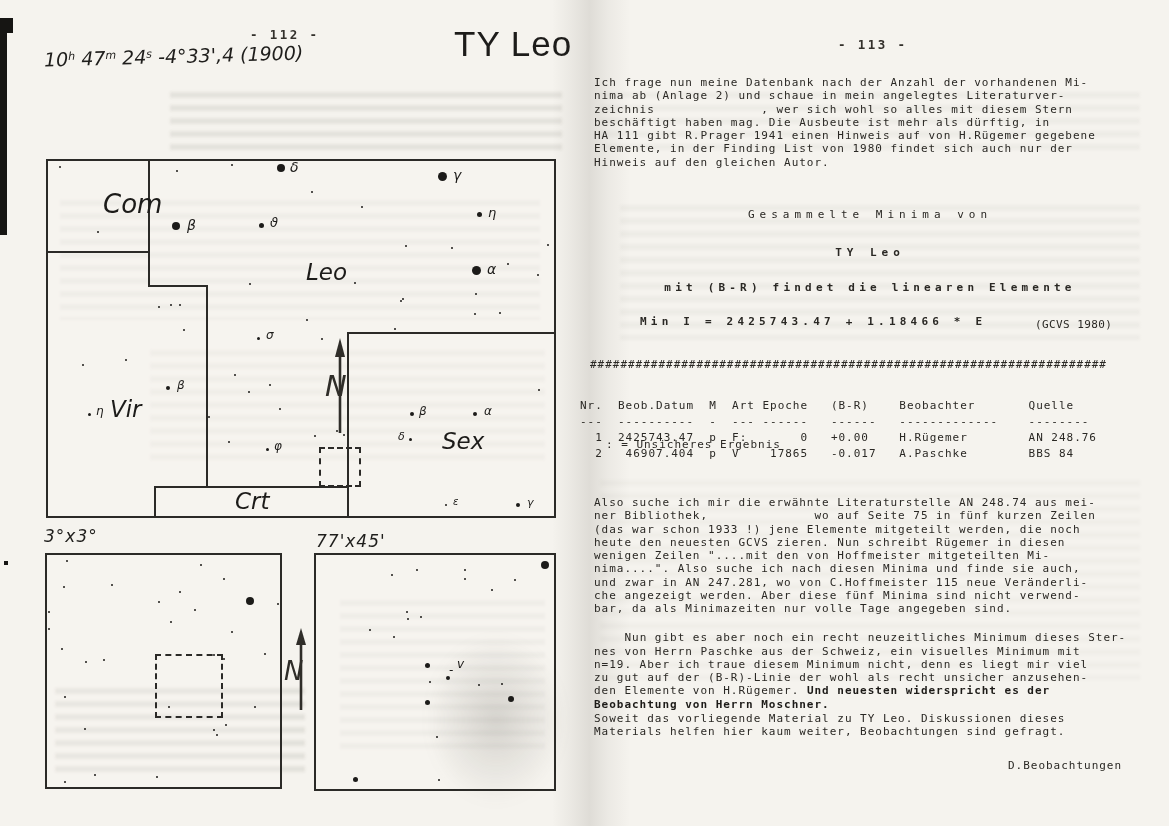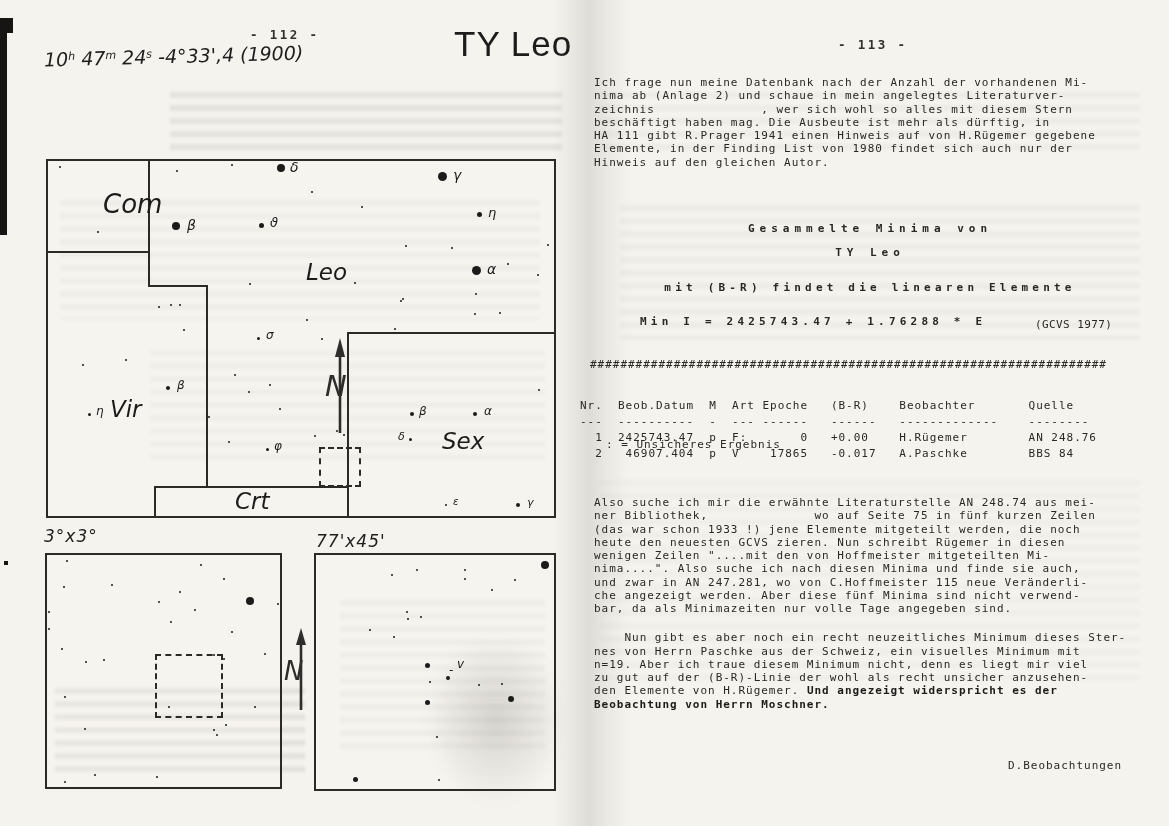--- a/index.html
+++ b/index.html
@@ -233,26 +233,26 @@
   <div class="mono pgnum" style="left:838px;top:38px;text-align:center;">- 113 -</div>
 
   <div class="mono" style="left:594px;top:76px;width:552px;">Ich frage nun meine Datenbank nach der Anzahl der vorhandenen Mi-
 nima ab (Anlage 2) und schaue in mein angelegtes Literaturver-
 zeichnis              , wer sich wohl so alles mit diesem Stern
 beschäftigt haben mag. Die Ausbeute ist mehr als dürftig, in
 HA 111 gibt R.Prager 1941 einen Hinweis auf von H.Rügemer gegebene
 Elemente, in der Finding List von 1980 findet sich auch nur der
 Hinweis auf den gleichen Autor.</div>
 
-  <div class="mono center-col spread1" style="top:222px;font-weight:bold;">Gesammelte Minima von</div>
+  <div class="mono center-col spread1" style="top:208px;font-weight:normal;">Gesammelte Minima von</div>
   <div class="mono center-col spread1" style="top:246px;font-weight:bold;">TY Leo</div>
   <div class="mono center-col spread2" style="top:281px;font-weight:bold;">mit (B-R) findet die linearen Elemente</div>
 
-  <div class="mono spread2" style="left:640px;top:315px;font-weight:bold;">Min I = 2425743.47 + 1.76288 * E</div>
-  <div class="mono" style="left:1035px;top:318px;font-size:11px;letter-spacing:0.4px;">(GCVS 1977)</div>
+  <div class="mono spread2" style="left:640px;top:315px;font-weight:bold;">Min I = 2425743.47 + 1.18466 * E</div>
+  <div class="mono" style="left:1035px;top:318px;font-size:11px;letter-spacing:0.4px;">(GCVS 1980)</div>
 
   <div class="mono" style="left:590px;top:358px;width:558px;overflow:hidden;">####################################################################</div>
 
   <div class="mono" id="minima-table" style="left:580px;top:398px;line-height:16px;">Nr.  Beob.Datum  M  Art Epoche   (B-R)    Beobachter       Quelle   
 ---  ----------  -  --- ------   ------   -------------    -------- 
   1  2425743.47  p  F:       0   +0.00    H.Rügemer        AN 248.76
   2   46907.404  p  V    17865   -0.017   A.Paschke        BBS 84   </div>
 
   <div class="mono" style="left:606px;top:438px;">: = Unsicheres Ergebnis</div>
 
@@ -264,20 +264,22 @@
 nima....". Also suche ich nach diesen Minima und finde sie auch,
 und zwar in AN 247.281, wo von C.Hoffmeister 115 neue Veränderli-
 che angezeigt werden. Aber diese fünf Minima sind nicht verwend-
 bar, da als Minimazeiten nur volle Tage angegeben sind.</div>
 
   <div class="mono" style="left:594px;top:618px;width:552px;">
     <span>Nun gibt es aber noch ein recht neuzeitliches Minimum dieses Ster-
 nes von Herrn Paschke aus der Schweiz, ein visuelles Minimum mit
 n=19. Aber ich traue diesem Minimum nicht, denn es liegt mir viel
 zu gut auf der (B-R)-Linie der wohl als recht unsicher anzusehen-</span><span>
-den Elemente von H.Rügemer. </span><b>Und angezeigt widerspricht es der</b><b>
+den Elemente von H.Rügemer. </span><b>Und neuesten widerspricht es der</b><b>
 Beobachtung von Herrn Moschner.</b>
   </div>
 
+  <div class="mono" style="left:594px;top:712px;width:552px;">Soweit das vorliegende Material zu TY Leo. Diskussionen dieses
+Materials helfen hier kaum weiter, Beobachtungen sind gefragt.</div>
 
   <div class="mono" style="left:1008px;top:759px;">D.Beobachtungen</div>
 
 </div>
 
 </body></html>

